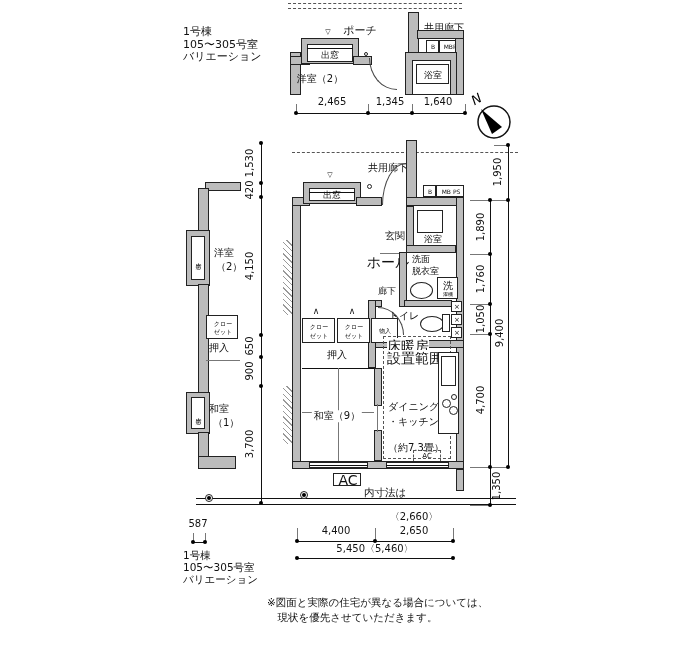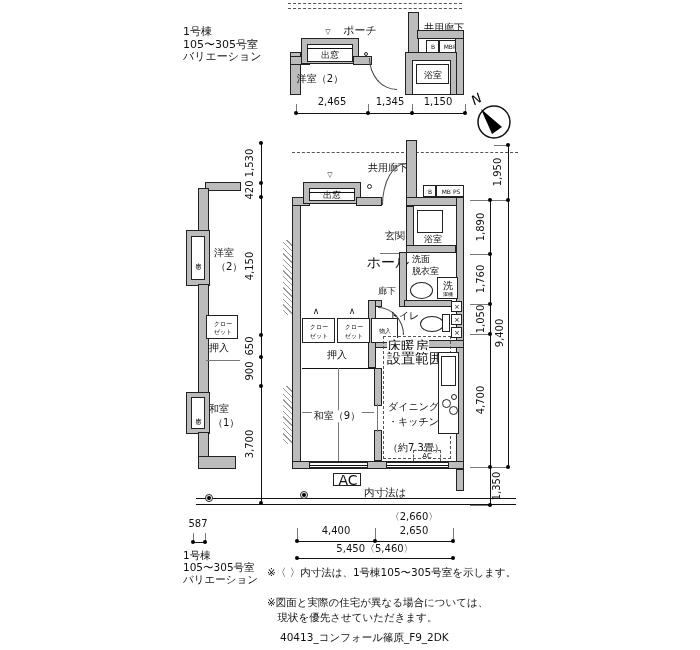--- a/index.html
+++ b/index.html
@@ -67,21 +67,21 @@
   <div class="vl thin" style="left:296px;top:104px;height:9px"></div>
   <div class="vl thin" style="left:368px;top:104px;height:9px"></div>
   <div class="vl thin" style="left:412px;top:104px;height:9px"></div>
   <div class="vl thin" style="left:465px;top:104px;height:9px"></div>
   <div class="dot" style="left:296px;top:113px"></div>
   <div class="dot" style="left:368px;top:113px"></div>
   <div class="dot" style="left:412px;top:113px"></div>
   <div class="dot" style="left:465px;top:113px"></div>
   <div class="lbl c" style="left:332px;top:102px">2,465</div>
   <div class="lbl c" style="left:390px;top:102px">1,345</div>
-  <div class="lbl c" style="left:438px;top:102px">1,150</div>
+  <div class="lbl c" style="left:438px;top:102px">1,640</div>
 
   <svg class="a" style="left:464px;top:86px" width="52" height="58">
     <text x="8" y="18" font-size="13" font-style="italic" transform="rotate(-30 12 14)">N</text>
     <circle cx="30" cy="36" r="16" fill="#fff" stroke="#111" stroke-width="1.5"></circle>
     <polygon points="17,23 38,41 28,48" fill="#000"></polygon>
   </svg>
 
   <div class="wall" style="left:205px;top:182px;width:36px;height:9px"></div>
   <div class="wall" style="left:198px;top:188px;width:11px;height:44px"></div>
   <div class="wall" style="left:186px;top:230px;width:24px;height:56px"></div>
@@ -276,18 +276,16 @@
   <div class="hl" style="left:193px;top:542px;width:12px"></div>
   <div class="dot" style="left:193px;top:542px"></div>
   <div class="dot" style="left:205px;top:542px"></div>
 
   <div class="lbl" style="left:183px;top:549px;font-size:10.5px">
     <div>1号棟</div>
     <div>105〜305号室</div>
     <div>バリエーション</div>
   </div>
 
-  <div class="lbl" style="left:267px;top:566px;font-size:10.5px">※〈 〉内寸法は、1号棟105〜305号室を示します。</div>
   <div class="lbl" style="left:267px;top:596px;font-size:10.5px">※図面と実際の住宅が異なる場合については、</div>
   <div class="lbl" style="left:267px;top:611px;font-size:10.5px">　現状を優先させていただきます。</div>
-  <div class="lbl" style="left:280px;top:631px;font-size:10.5px">40413_コンフォール篠原_F9_2DK</div>
 
 </div>
 
 </body></html>

